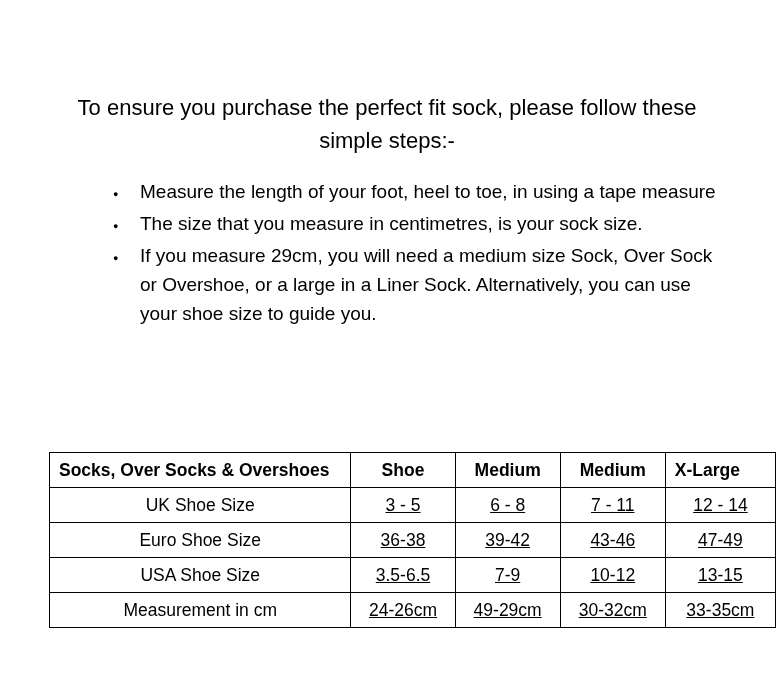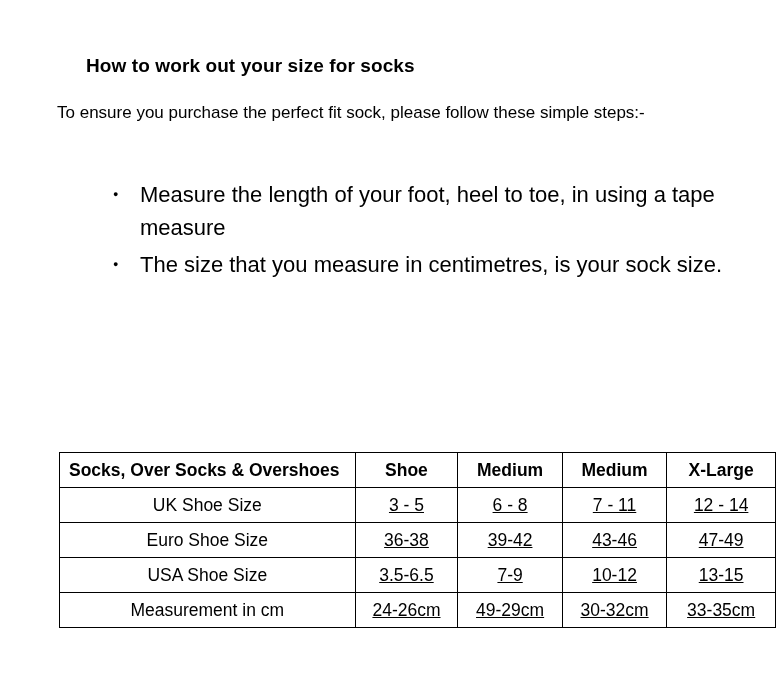--- a/index.html
+++ b/index.html
@@ -24,85 +24,86 @@
     position: absolute;
     left: 86px;
     top: 55px;
     font-size: 19px;
     font-weight: bold;
     letter-spacing: 0.1px;
   }
   .intro {
     position: absolute;
     left: 57px;
-    top: 100px;
+    top: 91px;
     width: 660px;
-    font-size: 17px;
+    font-size: 22px;
     line-height: 1.52;
+    text-align: center;
   }
   .bullets {
     position: absolute;
     left: 111px;
     top: 178px;
     width: 620px;
     margin: 0;
     padding: 0;
     list-style: none;
   }
   .bullets li {
     position: relative;
     padding-left: 29px;
-    font-size: 22px;
+    font-size: 19px;
     line-height: 1.52;
     margin-bottom: 3px;
   }
   .bullets li::before {
     content: "\25CF";
     position: absolute;
     left: 2px;
     top: 1px;
     font-size: 9px;
     line-height: 30px;
   }
   table.sizechart {
     position: absolute;
-    left: 59px;
+    left: 49px;
     top: 452px;
     border-collapse: collapse;
     table-layout: fixed;
   }
   table.sizechart td, table.sizechart th {
     border: 1px solid #000000;
     height: 34px;
     font-size: 17.5px;
     font-weight: normal;
     padding: 0 9px;
     vertical-align: middle;
   }
   table.sizechart thead th {
     font-weight: bold;
   }
   .col-label { width: 290px; text-align: left; }
   .col-size  { width: 87px;  text-align: center; }
-  .col-size-wide { width: 93px; text-align: center; margin-top: 38px; }
+  .col-size-wide { width: 93px; text-align: left; margin-top: 38px; }
   td.label-cell { text-align: center; }
   td.val-cell { text-align: center; text-decoration: underline; }
 </style>
 </head>
 <body>
 
 <div class="page">
 
-  <div class="doc-title">How to work out your size for socks</div>
 
   <div class="intro">To ensure you purchase the perfect fit sock, please follow these simple steps:-</div>
 
   <ul class="bullets">
     <li>Measure the length of your foot, heel to toe, in using a tape measure</li>
     <li>The size that you measure in centimetres, is your sock size.</li>
+    <li>If you measure 29cm, you will need a medium size Sock, Over Sock or Overshoe, or a large in a Liner Sock. Alternatively, you can use your shoe size to guide you.</li>
   </ul>
 
   <table class="sizechart">
     <thead>
       <tr>
         <th class="col-label">Socks, Over Socks &amp; Overshoes</th>
         <th class="col-size">Shoe</th>
         <th class="col-size">Medium</th>
         <th class="col-size">Medium</th>
         <th class="col-size-wide">X-Large</th>

